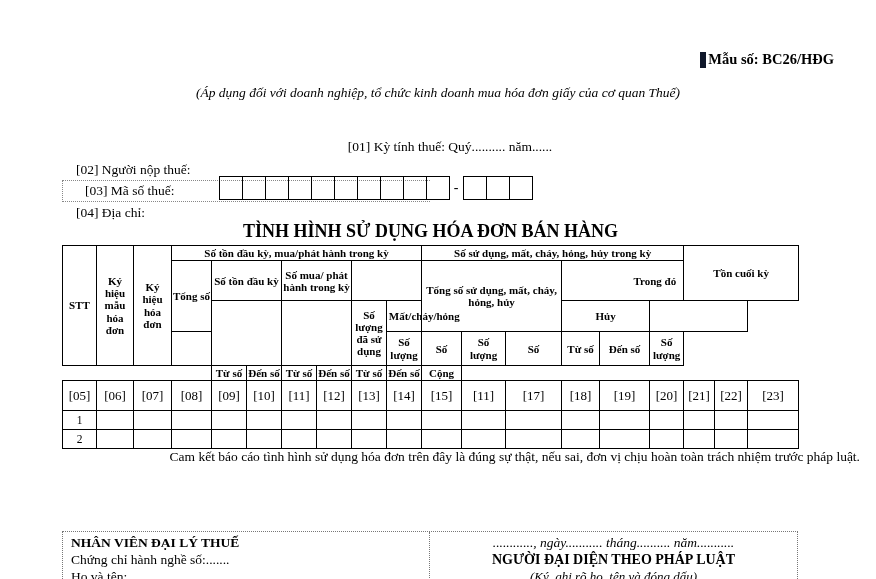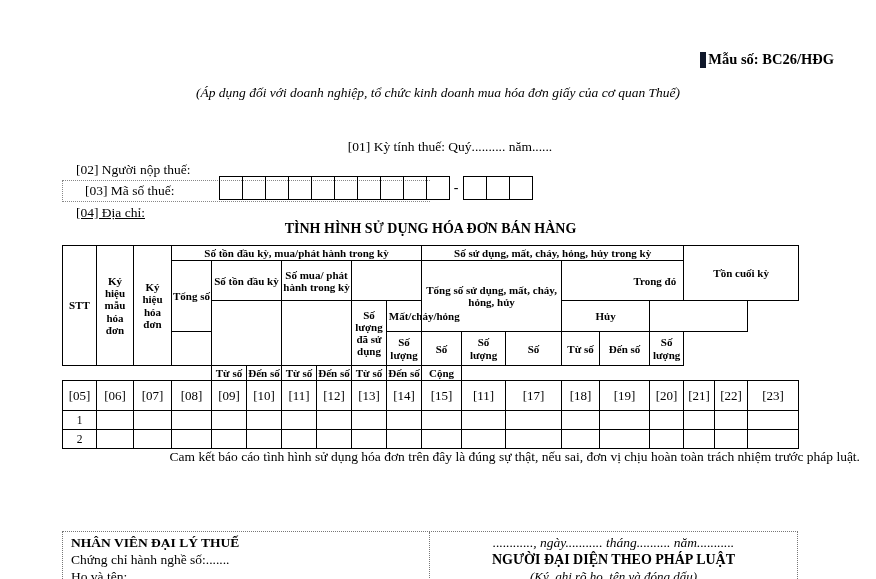--- a/index.html
+++ b/index.html
@@ -64,21 +64,21 @@
   .field-row { position: relative; height: 20px; line-height: 20px; }
   .f02 { padding-left: 14px; }
   .f03 {
     padding-left: 22px;
     border: 1px dotted #888;
     border-right: none;
     height: 22px;
     line-height: 20px;
     width: 368px;
   }
-  .f04 { padding-left: 14px; margin-top: 1px; text-decoration: underline; }
+  .f04 { padding-left: 14px; margin-top: 1px; }
 
   .mst-boxes {
     position: absolute;
     top: 176px;
     left: 219px;
     display: flex;
     align-items: center;
   }
   .mst-cell {
     width: 24px;
@@ -94,21 +94,21 @@
   }
 
   
   .table-title {
     position: absolute;
     top: 221px;
     left: 0;
     width: 861px;
     text-align: center;
     font-weight: bold;
-    font-size: 14px;
+    font-size: 18px;
   }
 
   
   .invoice-table {
     position: absolute;
     top: 245px;
     left: 62px;
     border-collapse: collapse;
     table-layout: fixed;
     width: 736px;

